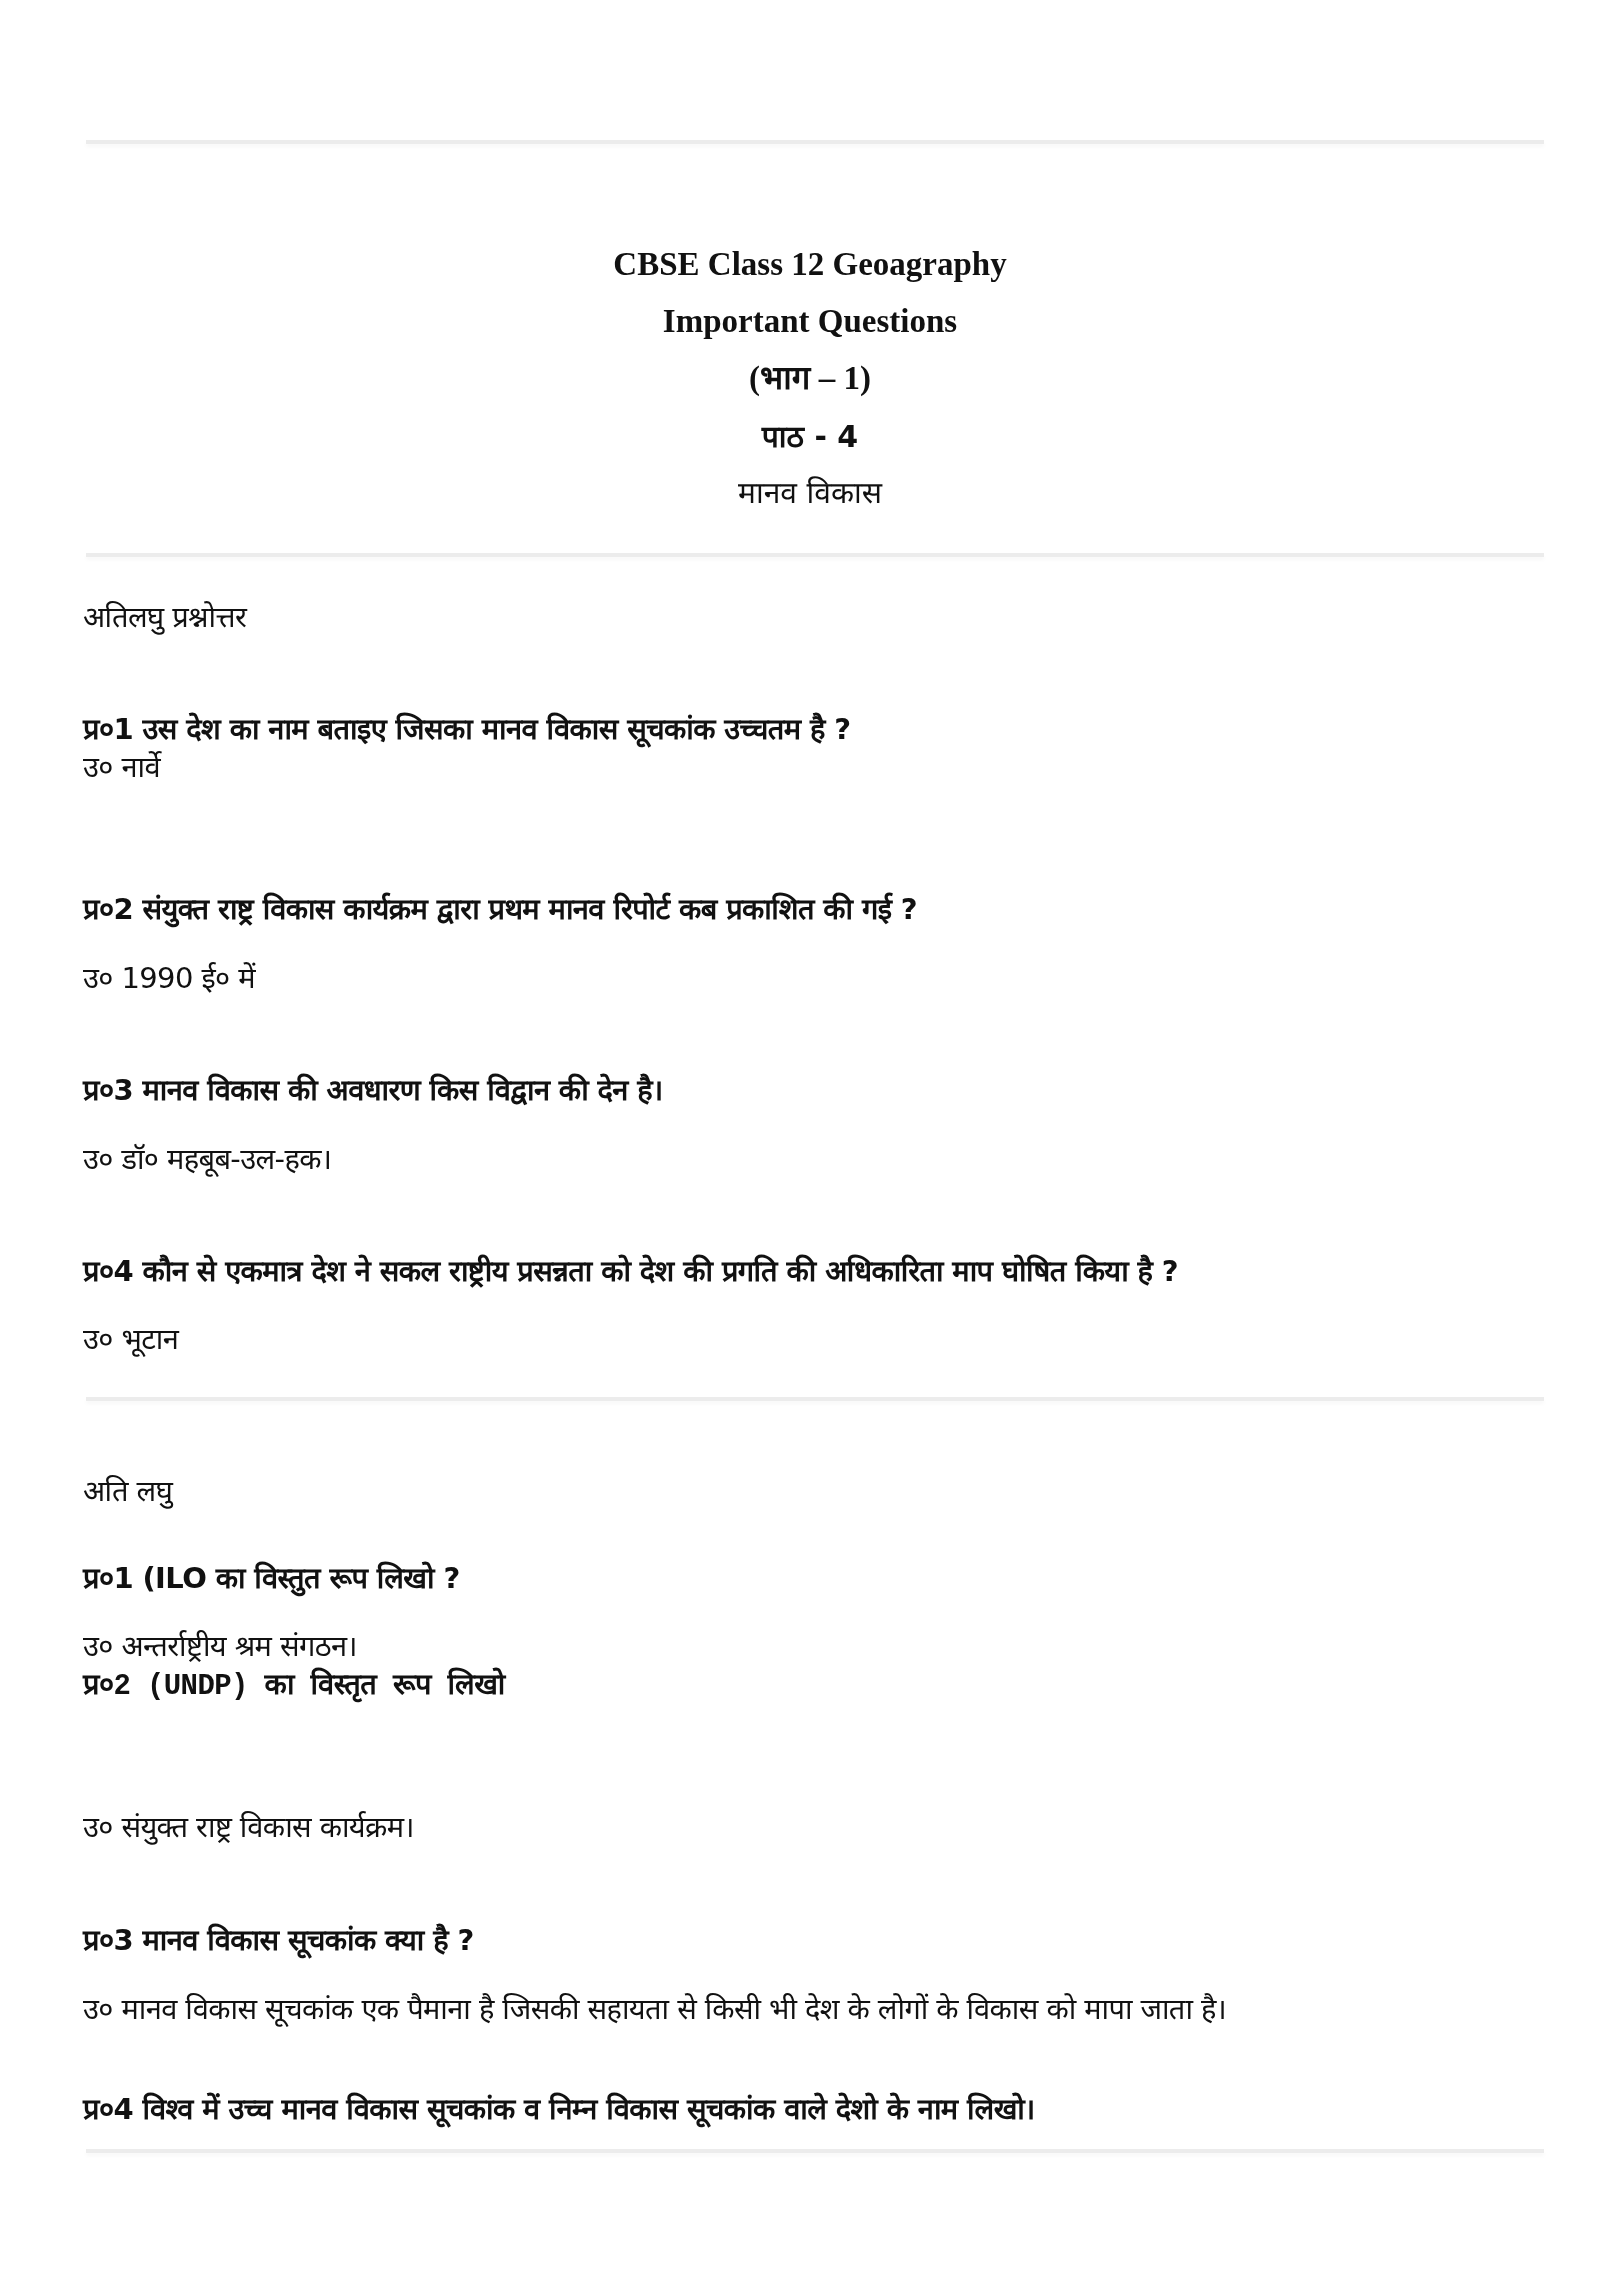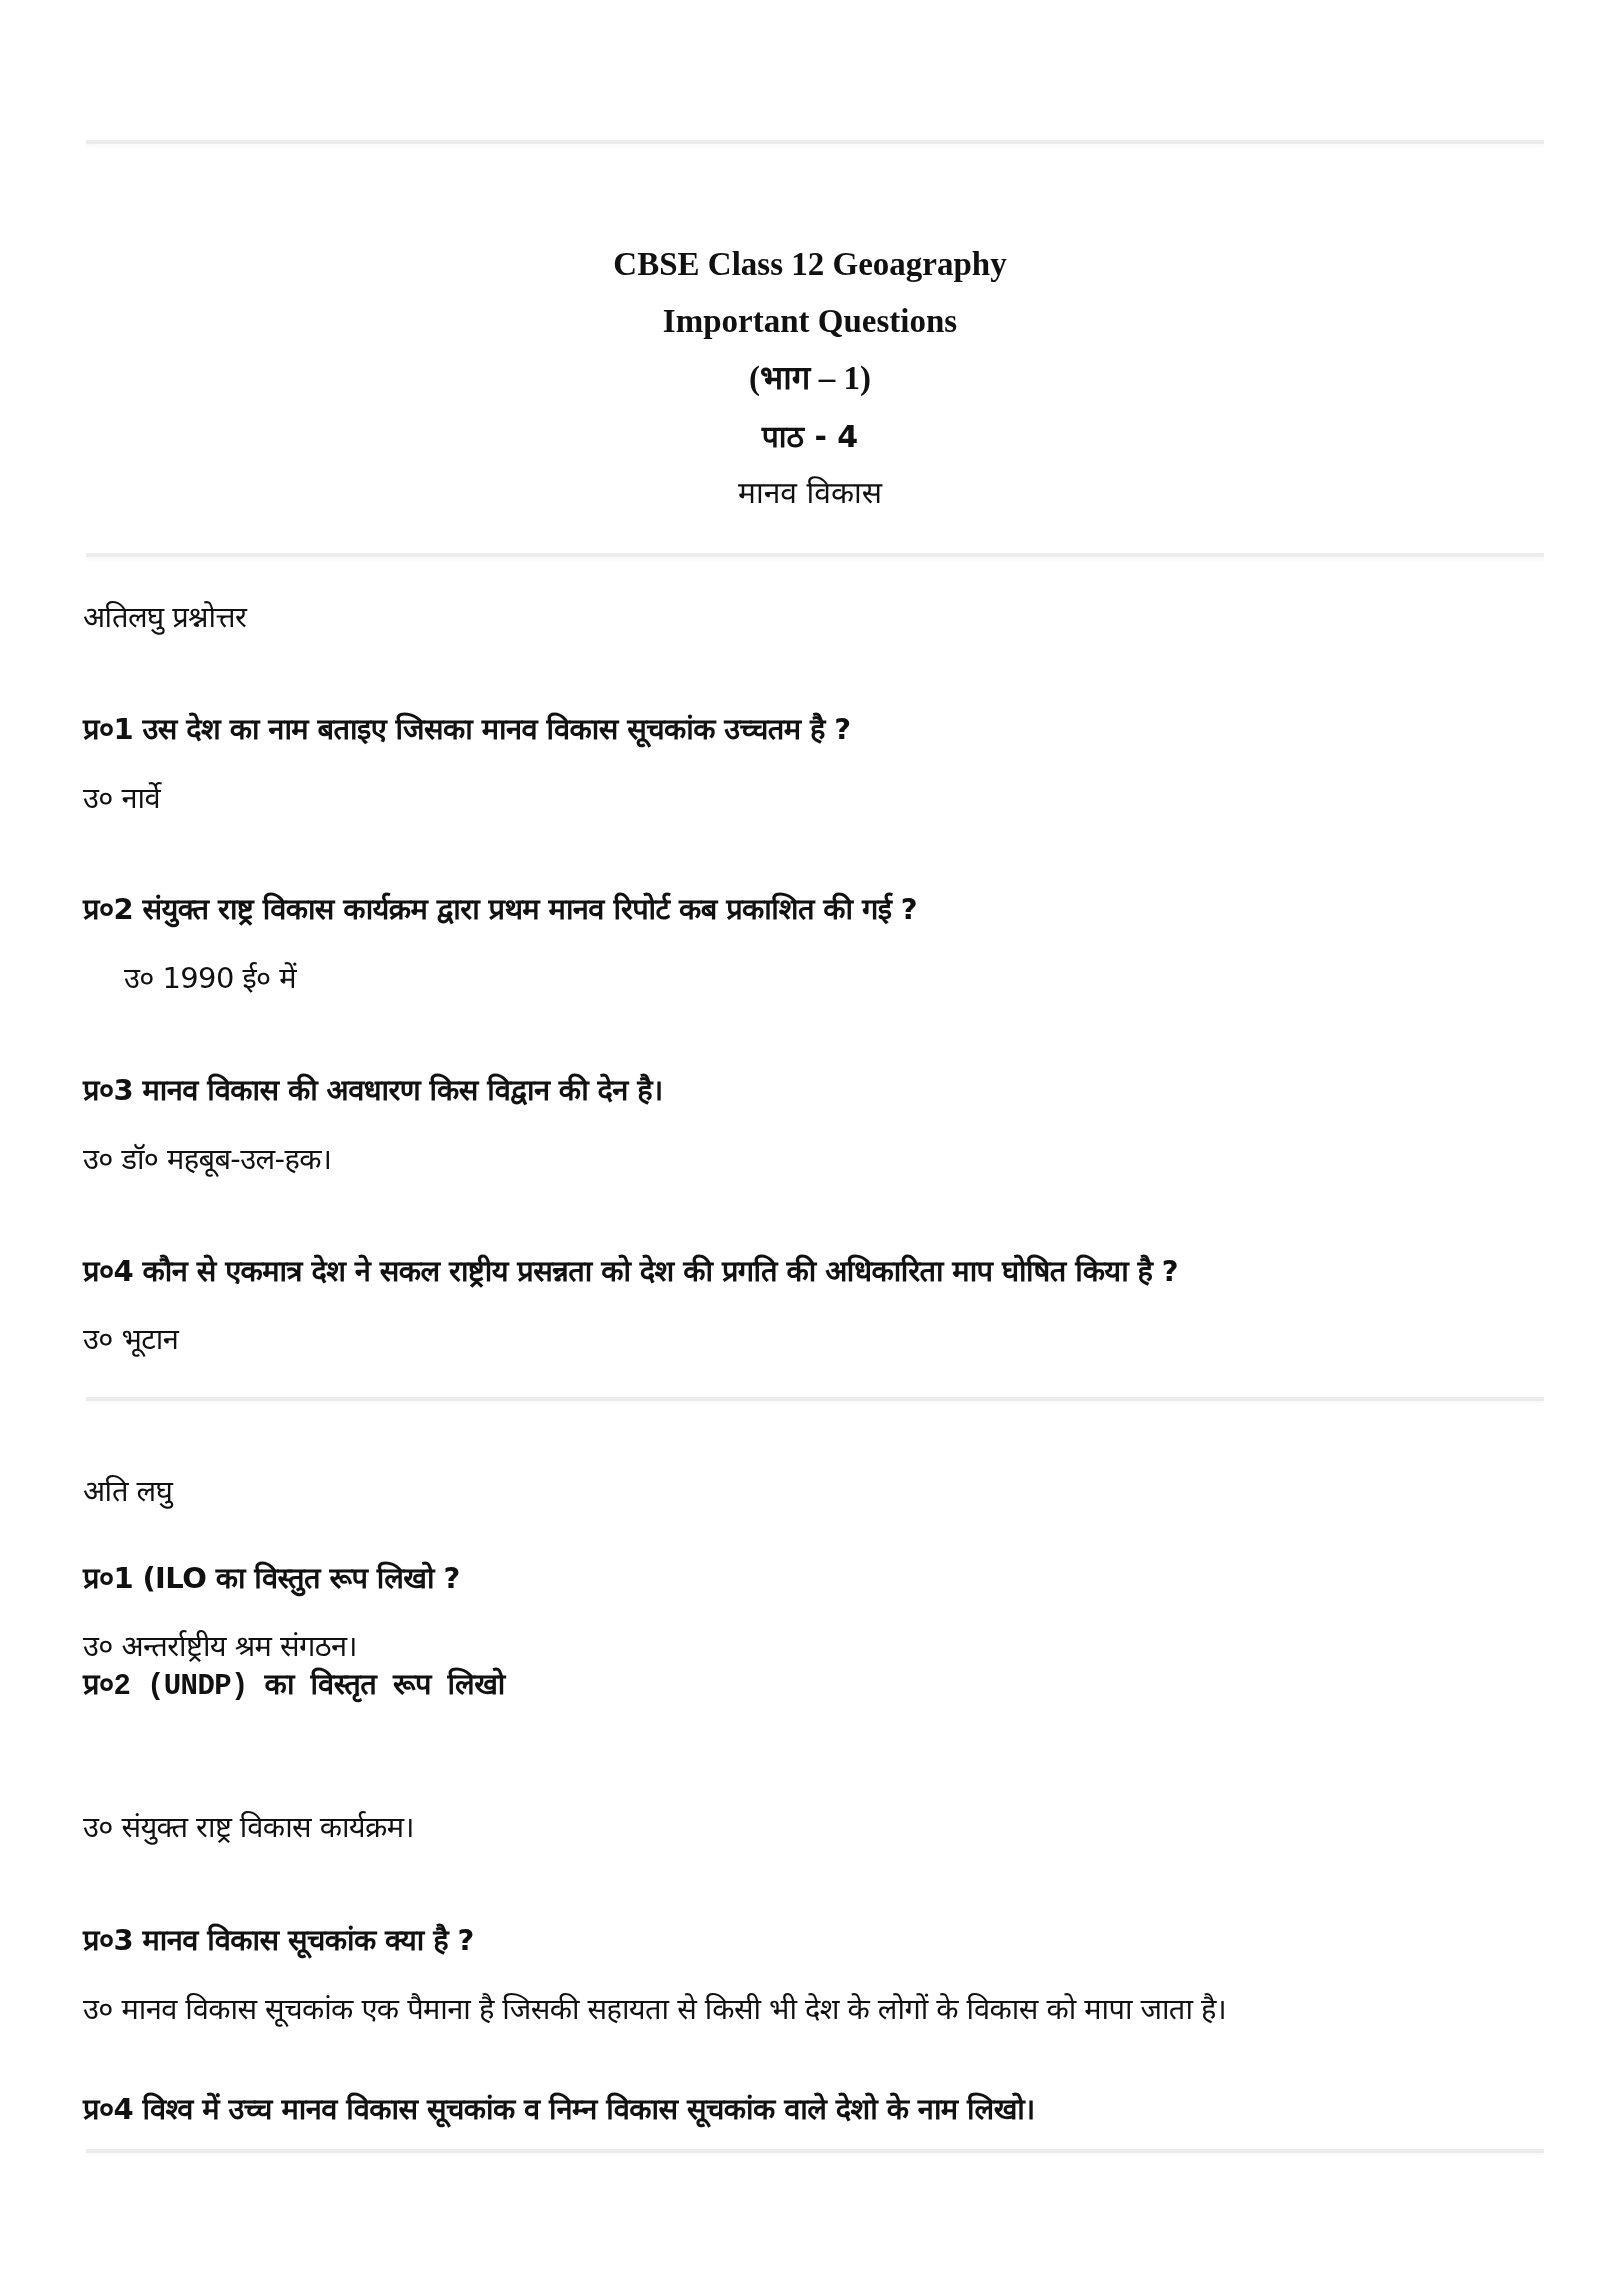--- a/index.html
+++ b/index.html
@@ -25,23 +25,23 @@
 <div class="title" style="top:245px;">CBSE Class 12 Geoagraphy</div>
 <div class="title" style="top:302px;">Important Questions</div>
 <div class="title" style="top:359px;">(भाग – 1)</div>
 <div class="title hi" style="top:417px;">पाठ - 4</div>
 <div class="title hi normal" style="top:473px;">मानव विकास</div>
 
 <div class="rule" style="top:553px;"></div>
 
 <div class="line heading" style="top:598px;">अतिलघु प्रश्नोत्तर</div>
 <div class="line q" style="top:688px;">प्र०1 उस देश का नाम बताइए जिसका मानव विकास सूचकांक उच्चतम है ?</div>
-<div class="line a" style="top:779px;">उ० नार्वे</div>
+<div class="line a" style="top:748px;">उ० नार्वे</div>
 <div class="line q" style="top:868px;">प्र०2 संयुक्त राष्ट्र विकास कार्यक्रम द्वारा प्रथम मानव रिपोर्ट कब प्रकाशित की गई ?</div>
-<div class="line a" style="top:959px;margin-left:41px;">उ० 1990 ई० में</div>
+<div class="line a" style="top:959px;">उ० 1990 ई० में</div>
 <div class="line q" style="top:1049px;">प्र०3 मानव विकास की अवधारण किस विद्वान की देन है।</div>
 <div class="line a" style="top:1140px;">उ० डॉ० महबूब-उल-हक।</div>
 <div class="line q" style="top:1230px;">प्र०4 कौन से एकमात्र देश ने सकल राष्ट्रीय प्रसन्नता को देश की प्रगति की अधिकारिता माप घोषित किया है ?</div>
 <div class="line a" style="top:1320px;">उ० भूटान</div>
 
 <div class="rule" style="top:1397px;"></div>
 
 <div class="line heading" style="top:1446px;margin-top:26px;">अति लघु</div>
 <div class="line q" style="top:1537px;">प्र०1 (ILO का विस्तुत रूप लिखो ?</div>
 <div class="line a" style="top:1627px;">उ० अन्तर्राष्ट्रीय श्रम संगठन।</div>

